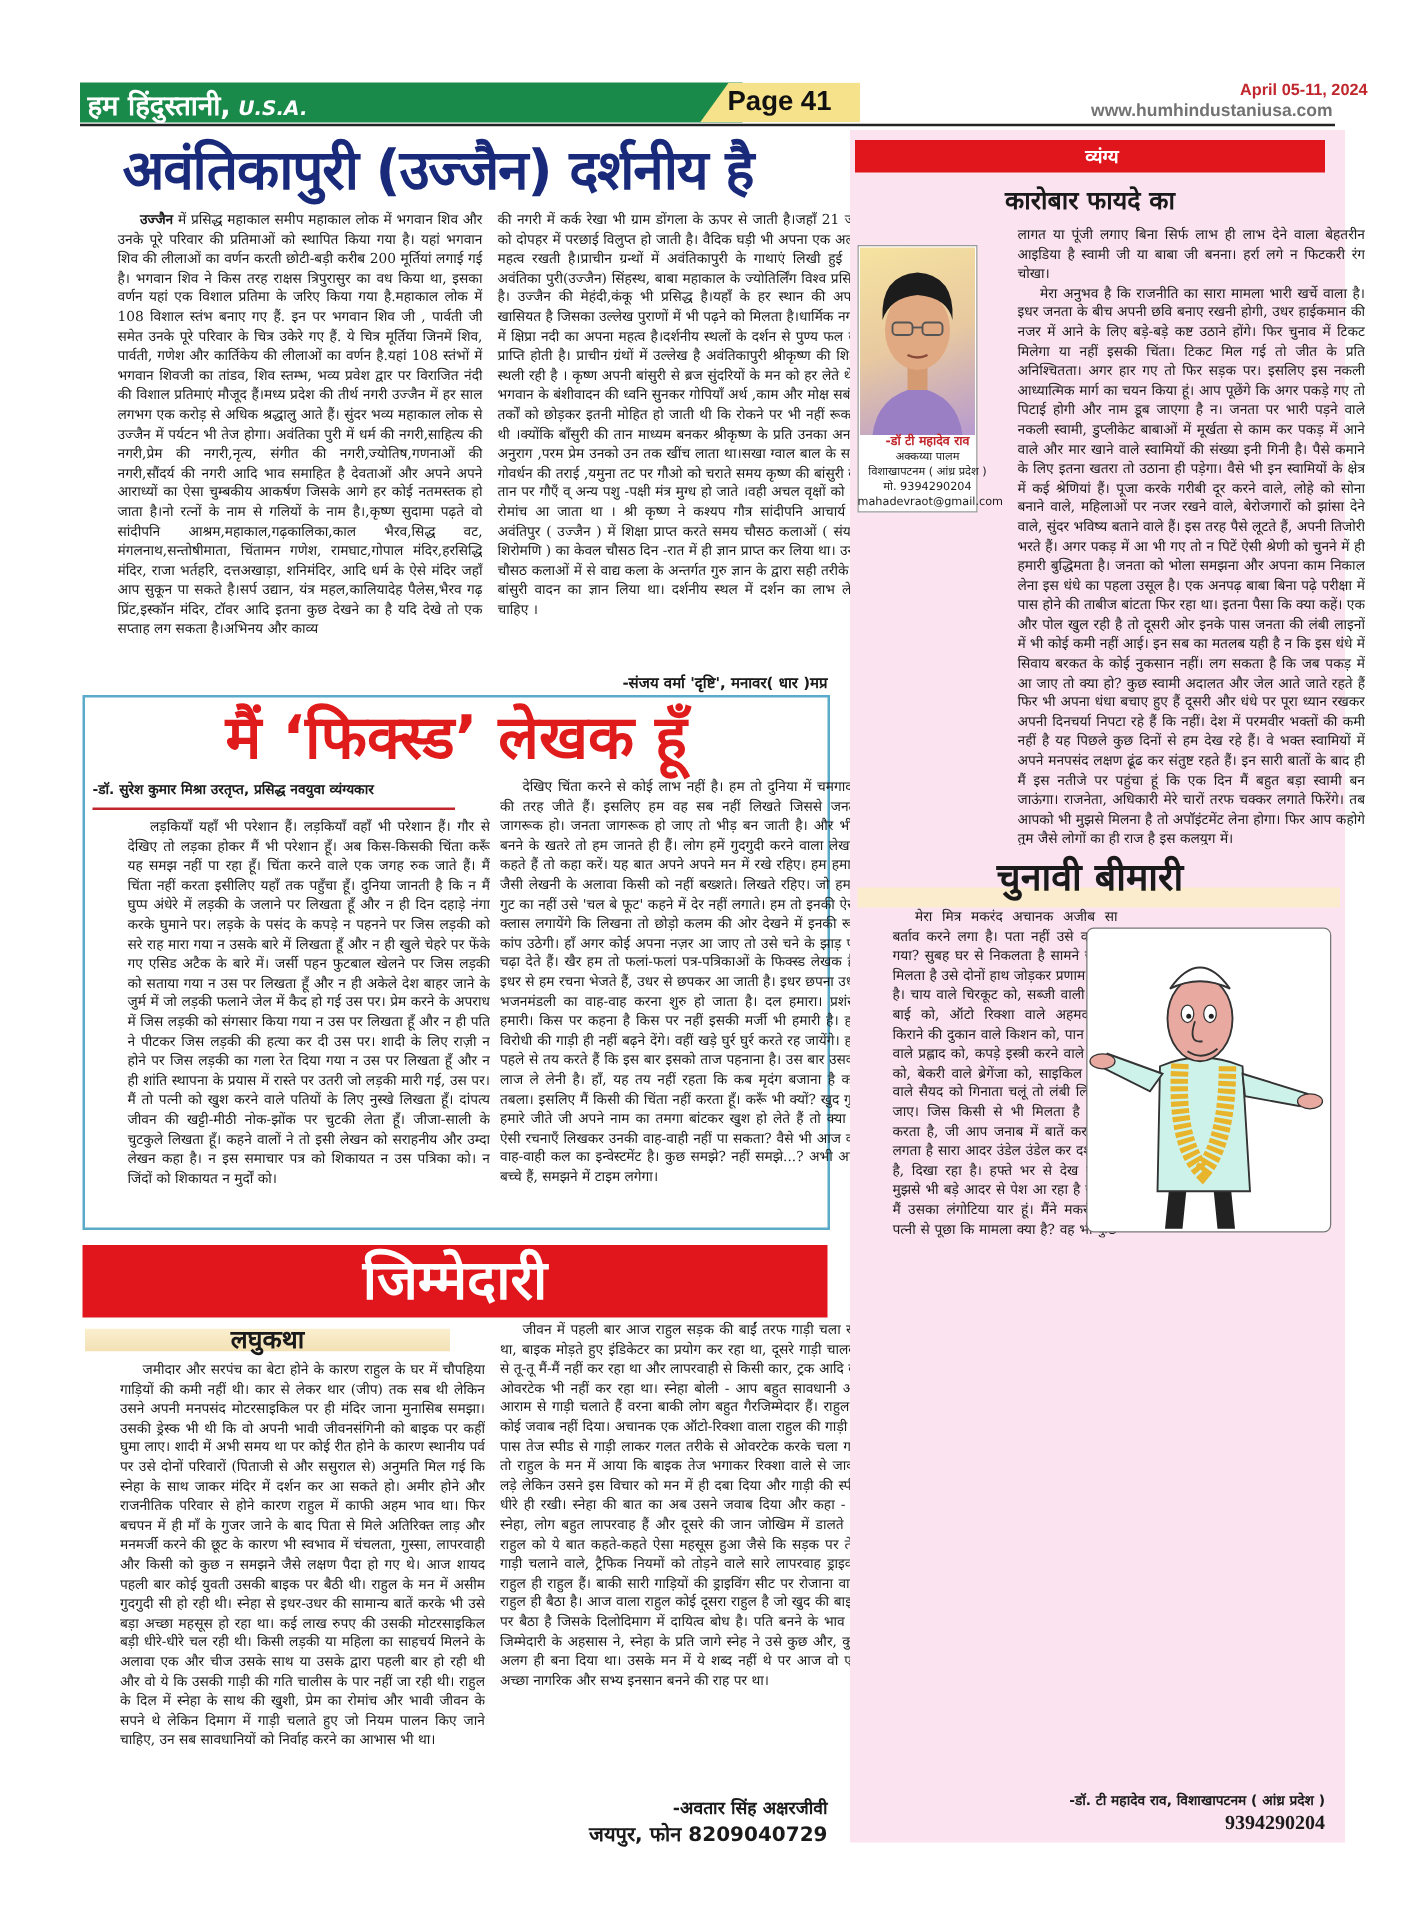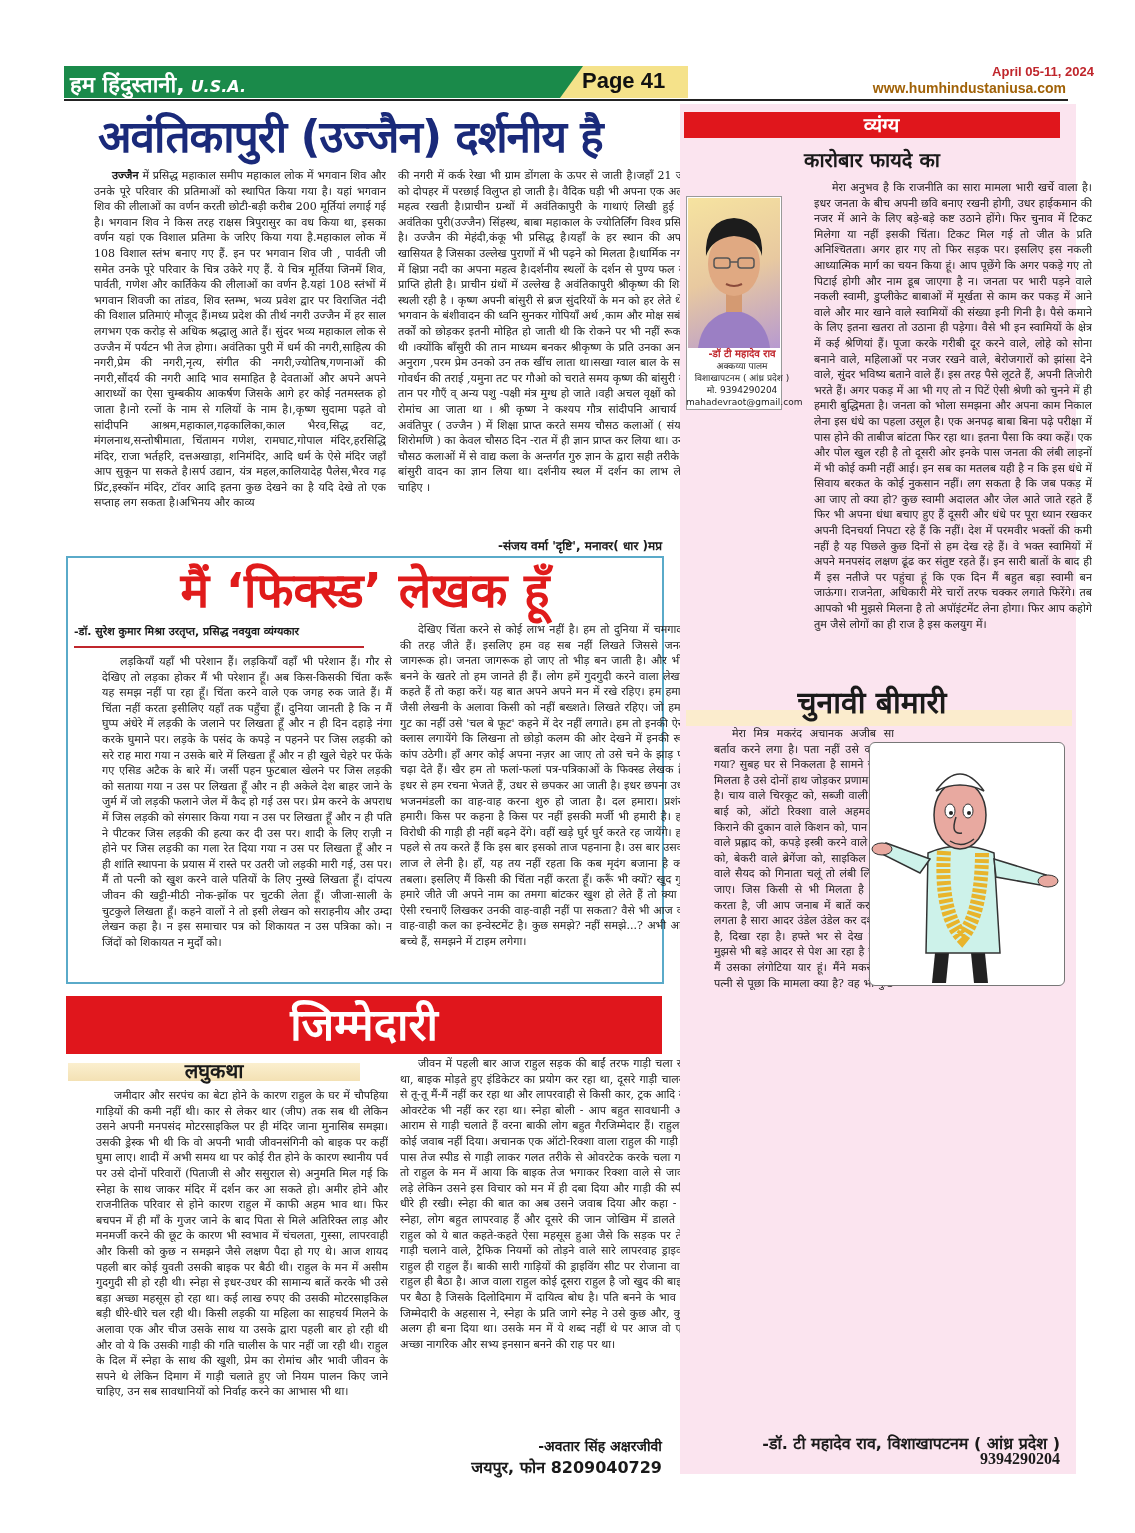--- a/index.html
+++ b/index.html
@@ -5,21 +5,21 @@
   * { box-sizing: border-box; margin: 0; padding: 0; }
   body { width: 1135px; height: 1533px; background: #ffffff; font-family: "DejaVu Serif", "Liberation Serif", serif; color: #1a1a1a; position: relative; overflow: hidden; }
   .abs { position: absolute; }
   
   .mast-green { left: 64px; top: 66px; width: 530px; height: 32px; background: #1a8a4a; }
   .mast-name { left: 70px; top: 68px; font-family: "DejaVu Sans", sans-serif; font-weight: bold; font-size: 22px; color: #ffffff; white-space: nowrap; }
   .mast-name .usa { font-style: italic; font-size: 16px; margin-left: 6px; }
   .mast-page { left: 560px; top: 66px; width: 128px; height: 32px; background: #f5e28a; clip-path: polygon(18% 0, 100% 0, 100% 100%, 0 100%); }
   .mast-page-text { left: 582px; top: 68px; font-family: "Liberation Sans", sans-serif; font-weight: bold; font-size: 22px; color: #111; }
   .mast-date { left: 908px; top: 64px; width: 186px; text-align: right; font-family: "Liberation Sans", sans-serif; font-size: 13px; color: #c0262c; font-weight: bold; }
-  .mast-url { left: 830px; top: 80px; width: 236px; text-align: right; font-family: "Liberation Sans", sans-serif; font-size: 14px; color: #a16207; font-weight: bold; }
+  .mast-url { left: 830px; top: 80px; width: 236px; text-align: right; font-family: "Liberation Sans", sans-serif; font-size: 14px; color: #737373; font-weight: bold; }
   .mast-rule { left: 64px; top: 99px; width: 1004px; height: 2px; background: #222; }
 
   .body-text { font-size: 11px; line-height: 15.6px; text-align: justify; }
   .body-text p { text-indent: 18px; }
   .col { position: absolute; overflow: hidden; margin-left: 28px; }
 
   
   .a1-title { left: 66px; top: 110px; width: 600px; font-family: "DejaVu Sans", sans-serif; font-weight: bold; font-size: 44px; color: #1a2a7a; letter-spacing: -1px; white-space: nowrap; line-height: 54px; margin-left: 32px; }
   .a1-byline { left: 370px; top: 537px; width: 292px; text-align: right; font-family: "DejaVu Sans", sans-serif; font-weight: bold; font-size: 12px; }
 
@@ -33,30 +33,30 @@
   .a3-banner { left: 66px; top: 996px; width: 596px; height: 58px; background: #e0161c; }
   .a3-title { left: 66px; top: 996px; width: 596px; text-align: center; font-family: "DejaVu Sans", sans-serif; font-weight: bold; font-size: 44px; color: #ffffff; line-height: 58px; }
   .a3-sub-bg { left: 68px; top: 1063px; width: 292px; height: 18px; background: linear-gradient(to bottom, #fbefcf, #f3e1b4); }
   .a3-sub { left: 68px; top: 1058px; width: 292px; text-align: center; font-family: "DejaVu Sans", sans-serif; font-weight: bold; font-size: 20px; line-height: 26px; }
   .a3-byline1 { left: 372px; top: 1436px; width: 290px; text-align: right; font-family: "DejaVu Sans", sans-serif; font-weight: bold; font-size: 14px; }
   .a3-byline2 { left: 372px; top: 1456px; width: 290px; text-align: right; font-family: "DejaVu Sans", sans-serif; font-size: 16px; font-weight: bold; }
 
   
   .right-bg { left: 680px; top: 104px; width: 396px; height: 1370px; background: #fbe4ef; }
   .vy-banner { left: 684px; top: 112px; width: 376px; height: 26px; background: #e0161c; }
-  .vy-label { left: 684px; top: 112px; width: 395px; text-align: center; font-family: "DejaVu Sans", sans-serif; font-weight: bold; font-size: 20px; color: #fff; line-height: 26px; }
+  .vy-label { left: 684px; top: 112px; width: 395px; text-align: center; font-family: "DejaVu Sans", sans-serif; font-weight: bold; font-size: 15px; color: #fff; line-height: 26px; }
   .r1-title { left: 684px; top: 140px; width: 376px; text-align: center; font-family: "DejaVu Sans", sans-serif; font-weight: bold; font-size: 20px; line-height: 40px; }
   .photo-box { left: 686px; top: 196px; width: 96px; height: 214px; border: 1px solid #999; background: #fff; }
   .photo { left: 688px; top: 198px; width: 92px; height: 150px; background: linear-gradient(160deg, #f6e3a0 0%, #e8c9a0 50%, #b79ad0 100%); overflow: hidden; }
   .photo-caption { left: 686px; top: 348px; width: 112px; text-align: center; font-family: "DejaVu Sans", sans-serif; font-size: 9px; line-height: 12px; }
   .photo-caption .nm { color: #c0262c; font-weight: bold; font-size: 10px; }
   .r2-underlay { left: 686px; top: 710px; width: 386px; height: 16px; background: #fbeccd; }
   .r2-title { left: 684px; top: 680px; width: 376px; text-align: center; font-family: "DejaVu Sans", sans-serif; font-weight: bold; font-size: 30px; line-height: 46px; }
   .cartoon-box { left: 869px; top: 742px; width: 196px; height: 244px; border: 1px solid #777; border-radius: 6px; background: #fff; overflow: hidden; }
-  .r2-byline1 { left: 684px; top: 1432px; width: 376px; text-align: right; font-family: "DejaVu Sans", sans-serif; font-weight: bold; font-size: 16px; }
+  .r2-byline1 { left: 684px; top: 1432px; width: 376px; text-align: right; font-family: "DejaVu Sans", sans-serif; font-weight: bold; font-size: 11px; }
   .r2-byline2 { left: 684px; top: 1450px; width: 376px; text-align: right; font-family: Liberation Serif, serif; font-weight: bold; font-size: 16px; }
 </style>
 </head>
 <body>
 
 <div class="abs mast-green"></div>
 <div class="abs mast-name"><span>हम हिंदुस्तानी,</span><span class="usa">U.S.A.</span></div>
 <div class="abs mast-page"></div>
 <div class="abs mast-page-text">Page 41</div>
 <div class="abs mast-date">April 05-11, 2024</div>
@@ -96,20 +96,21 @@
 <div class="abs a3-byline1">-अवतार सिंह अक्षरजीवी</div>
 <div class="abs a3-byline2">जयपुर, फोन 8209040729</div>
 
 <div class="abs right-bg"></div>
 <div class="abs vy-banner"></div>
 <div class="abs vy-label">व्यंग्य</div>
 <div class="abs r1-title">कारोबार फायदे का</div>
 <div class="col body-text" style="left:686px; top:180px; width:378px; height:16px; text-align:center;">
 </div>
 <div class="col body-text" style="left:786px; top:180px; width:278px; height:496px;">
+  <p style="text-indent:0">लागत या पूंजी लगाए बिना सिर्फ लाभ ही लाभ देने वाला बेहतरीन आइडिया है स्वामी जी या बाबा जी बनना। हर्रा लगे न फिटकरी रंग चोखा।</p>
   <p>मेरा अनुभव है कि राजनीति का सारा मामला भारी खर्चे वाला है। इधर जनता के बीच अपनी छवि बनाए रखनी होगी, उधर हाईकमान की नजर में आने के लिए बड़े-बड़े कष्ट उठाने होंगे। फिर चुनाव में टिकट मिलेगा या नहीं इसकी चिंता। टिकट मिल गई तो जीत के प्रति अनिश्चितता। अगर हार गए तो फिर सड़क पर। इसलिए इस नकली आध्यात्मिक मार्ग का चयन किया हूं। आप पूछेंगे कि अगर पकड़े गए तो पिटाई होगी और नाम डूब जाएगा है न। जनता पर भारी पड़ने वाले नकली स्वामी, डुप्लीकेट बाबाओं में मूर्खता से काम कर पकड़ में आने वाले और मार खाने वाले स्वामियों की संख्या इनी गिनी है। पैसे कमाने के लिए इतना खतरा तो उठाना ही पड़ेगा। वैसे भी इन स्वामियों के क्षेत्र में कई श्रेणियां हैं। पूजा करके गरीबी दूर करने वाले, लोहे को सोना बनाने वाले, महिलाओं पर नजर रखने वाले, बेरोजगारों को झांसा देने वाले, सुंदर भविष्य बताने वाले हैं। इस तरह पैसे लूटते हैं, अपनी तिजोरी भरते हैं। अगर पकड़ में आ भी गए तो न पिटें ऐसी श्रेणी को चुनने में ही हमारी बुद्धिमता है। जनता को भोला समझना और अपना काम निकाल लेना इस धंधे का पहला उसूल है। एक अनपढ़ बाबा बिना पढ़े परीक्षा में पास होने की ताबीज बांटता फिर रहा था। इतना पैसा कि क्या कहें। एक और पोल खुल रही है तो दूसरी ओर इनके पास जनता की लंबी लाइनों में भी कोई कमी नहीं आई। इन सब का मतलब यही है न कि इस धंधे में सिवाय बरकत के कोई नुकसान नहीं। लग सकता है कि जब पकड़ में आ जाए तो क्या हो? कुछ स्वामी अदालत और जेल आते जाते रहते हैं फिर भी अपना धंधा बचाए हुए हैं दूसरी और धंधे पर पूरा ध्यान रखकर अपनी दिनचर्या निपटा रहे हैं कि नहीं। देश में परमवीर भक्तों की कमी नहीं है यह पिछले कुछ दिनों से हम देख रहे हैं। वे भक्त स्वामियों में अपने मनपसंद लक्षण ढूंढ कर संतुष्ट रहते हैं। इन सारी बातों के बाद ही मैं इस नतीजे पर पहुंचा हूं कि एक दिन मैं बहुत बड़ा स्वामी बन जाऊंगा। राजनेता, अधिकारी मेरे चारों तरफ चक्कर लगाते फिरेंगे। तब आपको भी मुझसे मिलना है तो अपॉइंटमेंट लेना होगा। फिर आप कहोगे तुम जैसे लोगों का ही राज है इस कलयुग में।</p>
 </div>
 
 <div class="abs photo-box"></div>
 <div class="abs photo">
   <svg width="92" height="150" viewBox="0 0 92 150">
     <path d="M10 150 Q14 118 46 112 Q78 118 82 150 Z" fill="#9b7fc4"></path>
     <rect x="38" y="92" width="16" height="22" fill="#d49a72"></rect>
     <ellipse cx="46" cy="66" rx="26" ry="32" fill="#e0a982"></ellipse>
     <path d="M18 58 Q16 22 46 20 Q76 22 74 58 Q70 40 46 38 Q24 40 18 58 Z" fill="#1c1c1c"></path>

